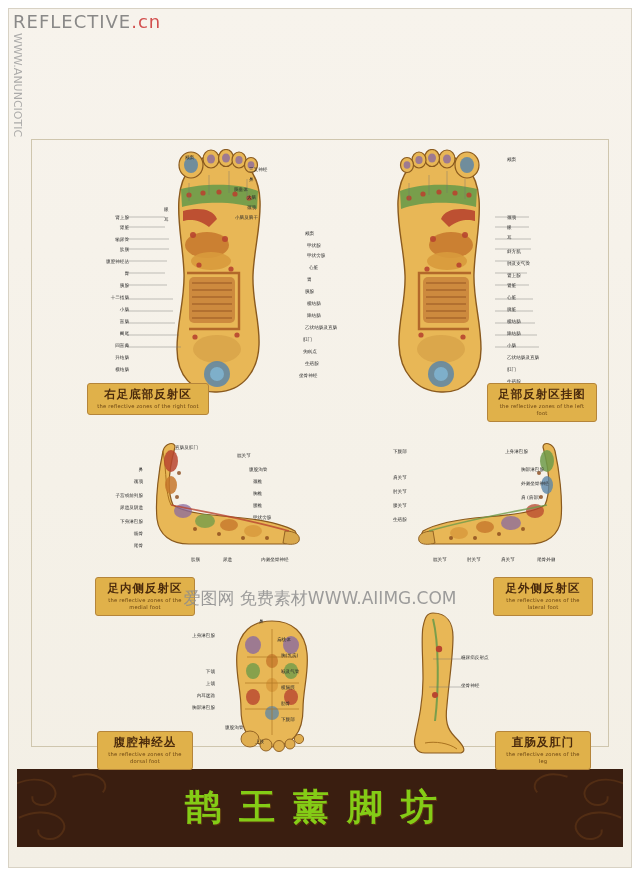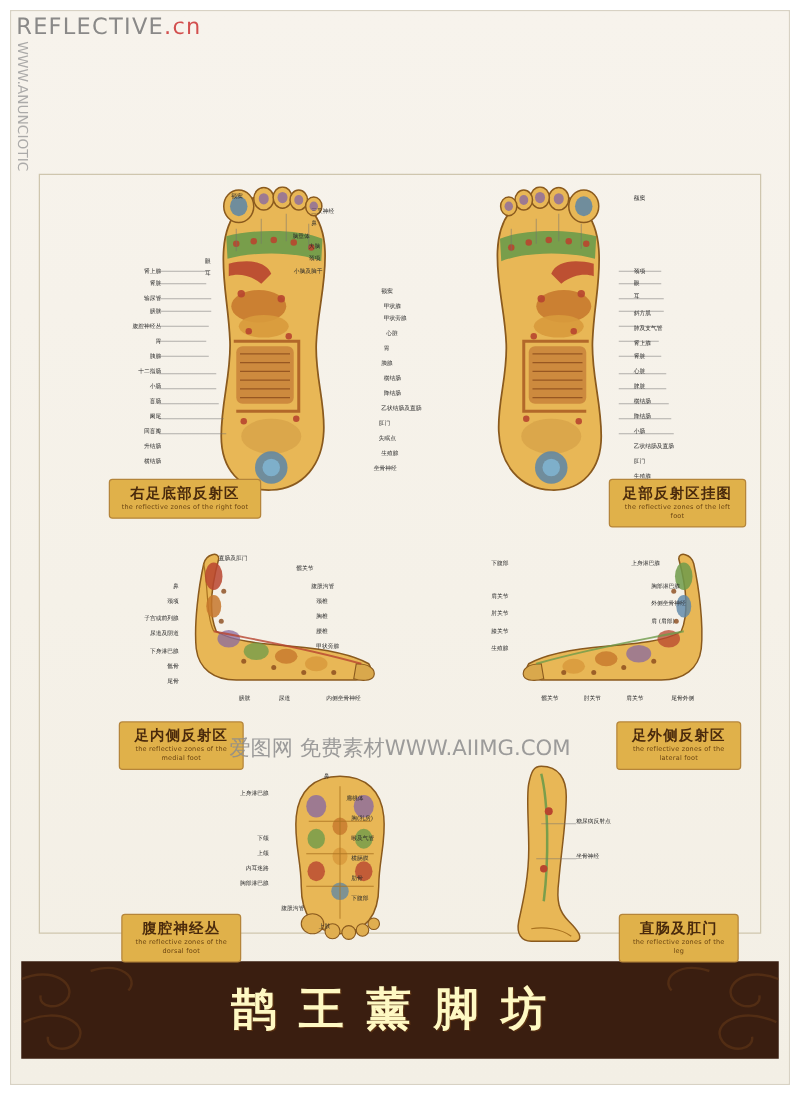--- a/index.html
+++ b/index.html
@@ -61,21 +61,21 @@
   }
   
   .footer{
     position:absolute;left:8px;top:760px;right:8px;height:78px;
     background:#3a1e10;
     overflow:hidden;
   }
   .footer-title{
     position:absolute;left:0;right:0;top:14px;
     text-align:center;
-    color:#fef9c3;
+    color:#84cc16;
     font-size:36px;
     letter-spacing:18px;
     font-weight:bold;
     text-shadow:1px 1px 0 #5c3212;
   }
   
   .wm-top{
     position:absolute;left:4px;top:2px;
     font-size:18px;color:#777;opacity:.85;
     letter-spacing:1px;

